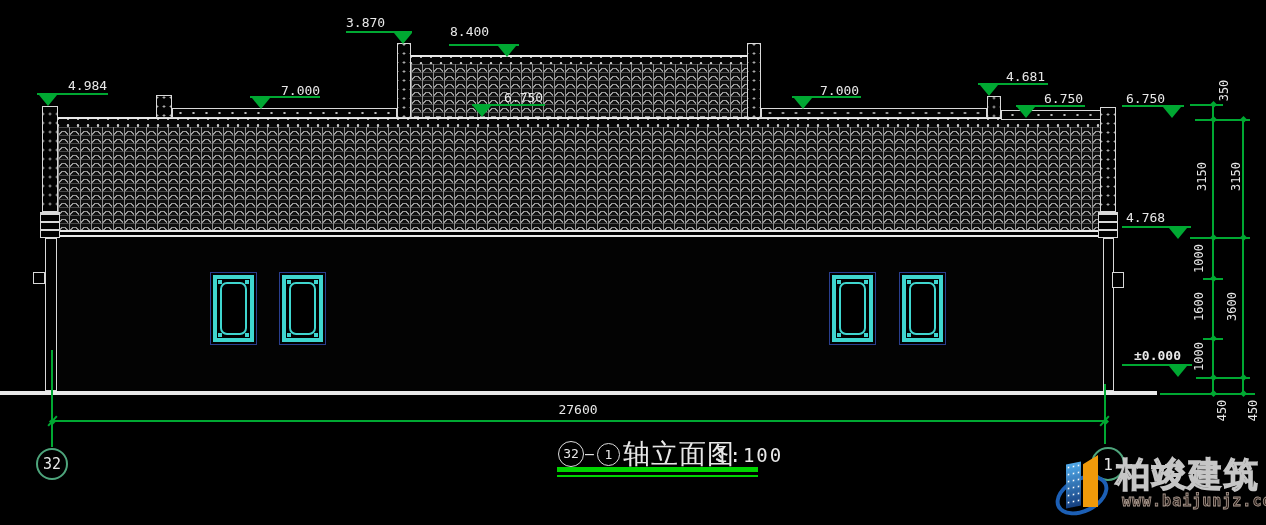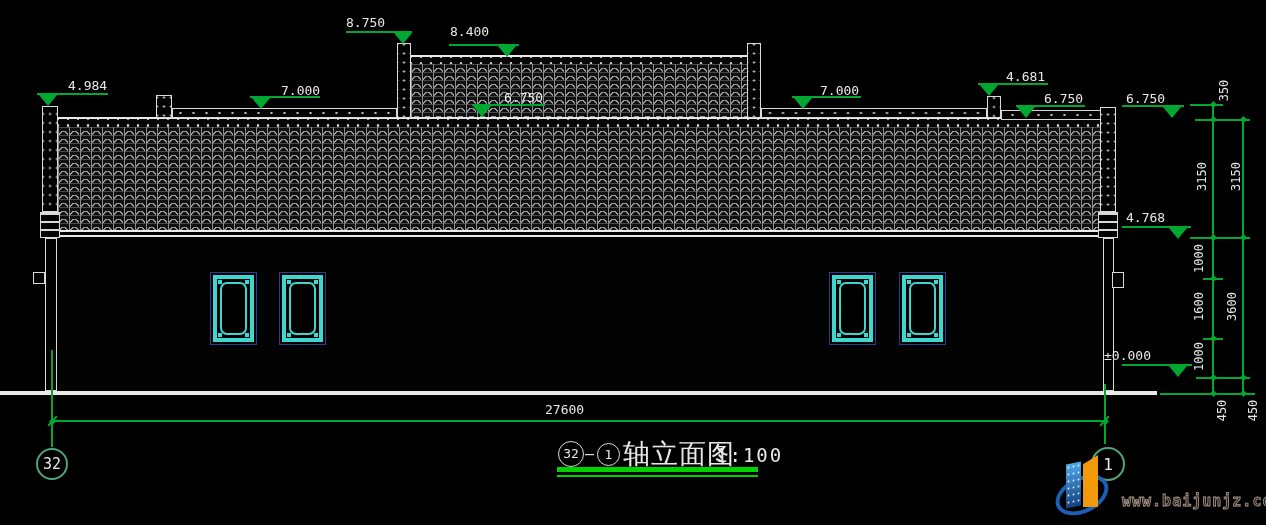--- a/index.html
+++ b/index.html
@@ -47,21 +47,21 @@
   .wline{background:#e9e9e9;}
   .gline{background:var(--green);}
   
   .mlabel{color:var(--white);font-family:"DejaVu Sans Mono","Liberation Sans",monospace;font-size:13px;white-space:nowrap;}
   .mtri{width:0;height:0;border-left:9px solid rgba(0,0,0,0);border-right:9px solid rgba(0,0,0,0);border-top:11px solid var(--green);}
   
   .vdim{width:44px;height:13px;line-height:13px;text-align:center;color:var(--white);
         font-family:"DejaVu Sans Mono","Liberation Sans",monospace;font-size:12px;transform:rotate(-90deg);}
   .tick{width:5px;height:5px;background:var(--green);transform:rotate(45deg);}
   .slash{width:13px;height:2px;background:var(--green);transform:rotate(-48deg);}
-  .hdim{color:var(--white);font-family:"DejaVu Sans Mono","Liberation Sans",monospace;font-size:13px;text-align:left;}
+  .hdim{color:var(--white);font-family:"DejaVu Sans Mono","Liberation Sans",monospace;font-size:13px;text-align:center;}
   
   .shaft{border:1px solid #d9d9d9;box-sizing:border-box;background:#000;}
   .cap{border:1px solid #d9d9d9;box-sizing:border-box;
        background:repeating-linear-gradient(180deg,#d9d9d9 0 2px,#000 2px 8px);}
   .bracket{border:1px solid #d9d9d9;box-sizing:border-box;background:#000;}
   
   .window{width:47px;height:73px;border:1px solid var(--winblue);box-sizing:border-box;background:#000;padding:2px;}
   .win-frame{width:100%;height:100%;box-sizing:border-box;border:4px solid var(--cyan);position:relative;background:#000;}
   .win-frame::before{content:"";position:absolute;top:1px;left:1px;width:4px;height:4px;background:var(--cyan);
        box-shadow:27px 0 0 var(--cyan),0 53px 0 var(--cyan),27px 53px 0 var(--cyan);}
@@ -136,21 +136,21 @@
       </div>
   </div>
   <div class="abs window" style="left:899px;top:272px;">
     <div class="win-frame">
         <div class="win-inner"></div>
       </div>
   </div>
 
   <div class="abs wline" style="left:0px;top:391px;width:1157px;height:4px;"></div>
 
-  <div class="abs mlabel" style="left:346px;top:15px;">8.750</div>
+  <div class="abs mlabel" style="left:346px;top:15px;">3.870</div>
   <div class="abs gline" style="left:346px;top:31px;width:66px;height:2px;"></div>
   <div class="abs mtri" style="left:394px;top:33px;"></div>
 
   <div class="abs mlabel" style="left:450px;top:24px;">8.400</div>
   <div class="abs gline" style="left:449px;top:44px;width:70px;height:2px;"></div>
   <div class="abs mtri" style="left:498px;top:46px;"></div>
 
   <div class="abs mlabel" style="left:68px;top:78px;">4.984</div>
   <div class="abs gline" style="left:37px;top:93px;width:71px;height:2px;"></div>
   <div class="abs mtri" style="left:39px;top:95px;"></div>
@@ -176,21 +176,21 @@
   <div class="abs mtri" style="left:1017px;top:107px;"></div>
 
   <div class="abs mlabel" style="left:1126px;top:91px;">6.750</div>
   <div class="abs gline" style="left:1122px;top:105px;width:62px;height:2px;"></div>
   <div class="abs mtri" style="left:1163px;top:107px;"></div>
 
   <div class="abs mlabel" style="left:1126px;top:210px;">4.768</div>
   <div class="abs gline" style="left:1122px;top:226px;width:69px;height:2px;"></div>
   <div class="abs mtri" style="left:1169px;top:228px;"></div>
 
-  <div class="abs mlabel" style="left:1104px;top:348px;">±0.000</div>
+  <div class="abs mlabel" style="left:1134px;top:348px;font-weight:bold;">±0.000</div>
   <div class="abs gline" style="left:1122px;top:364px;width:70px;height:2px;"></div>
   <div class="abs mtri" style="left:1169px;top:366px;"></div>
 
   <div class="abs gline" style="left:1212px;top:104px;width:2px;height:290px;"></div>
   <div class="abs gline" style="left:1242px;top:119px;width:2px;height:275px;"></div>
 
   <div class="abs gline" style="left:1190px;top:104px;width:33px;height:2px;"></div>
   <div class="abs gline" style="left:1195px;top:119px;width:55px;height:2px;"></div>
   <div class="abs gline" style="left:1190px;top:237px;width:60px;height:2px;"></div>
   <div class="abs gline" style="left:1203px;top:278px;width:20px;height:2px;"></div>
@@ -241,16 +241,17 @@
   <div class="abs" style="left:557px;top:467px;width:201px;height:5px;background:var(--bright-green);"></div>
   <div class="abs" style="left:557px;top:475px;width:201px;height:2px;background:var(--bright-green);"></div>
 
   <div class="abs" style="left:1054px;top:440px;width:212px;height:82px;">
     <div class="abs" style="left:0;top:5px;width:66px;height:75px;">
       <div class="abs" style="left:0px;top:32px;width:56px;height:36px;border:4px solid #1c5fb5;border-radius:50%;transform:rotate(-26deg);box-sizing:border-box;"></div>
       <div class="abs" style="left:12px;top:18px;width:15px;height:44px;background:linear-gradient(180deg,#4fa8e8,#153f80);transform:skewY(-12deg);
                   background-image:radial-gradient(circle,#fff 0.8px,rgba(0,0,0,0) 1.2px),linear-gradient(180deg,#4fa8e8,#153f80);background-size:5px 7px,100% 100%;"></div>
       <div class="abs" style="left:29px;top:10px;width:15px;height:52px;background:#f09a0a;clip-path:polygon(0 18%,100% 0,100% 100%,0 100%);"></div>
     </div>
+    <div class="abs wm-brand" style="left:62px;top:12px;">柏竣建筑</div>
     <div class="abs wm-url" style="left:68px;top:52px;">www.baijunjz.com</div>
   </div>
 
 </div>
 
 </body></html>

